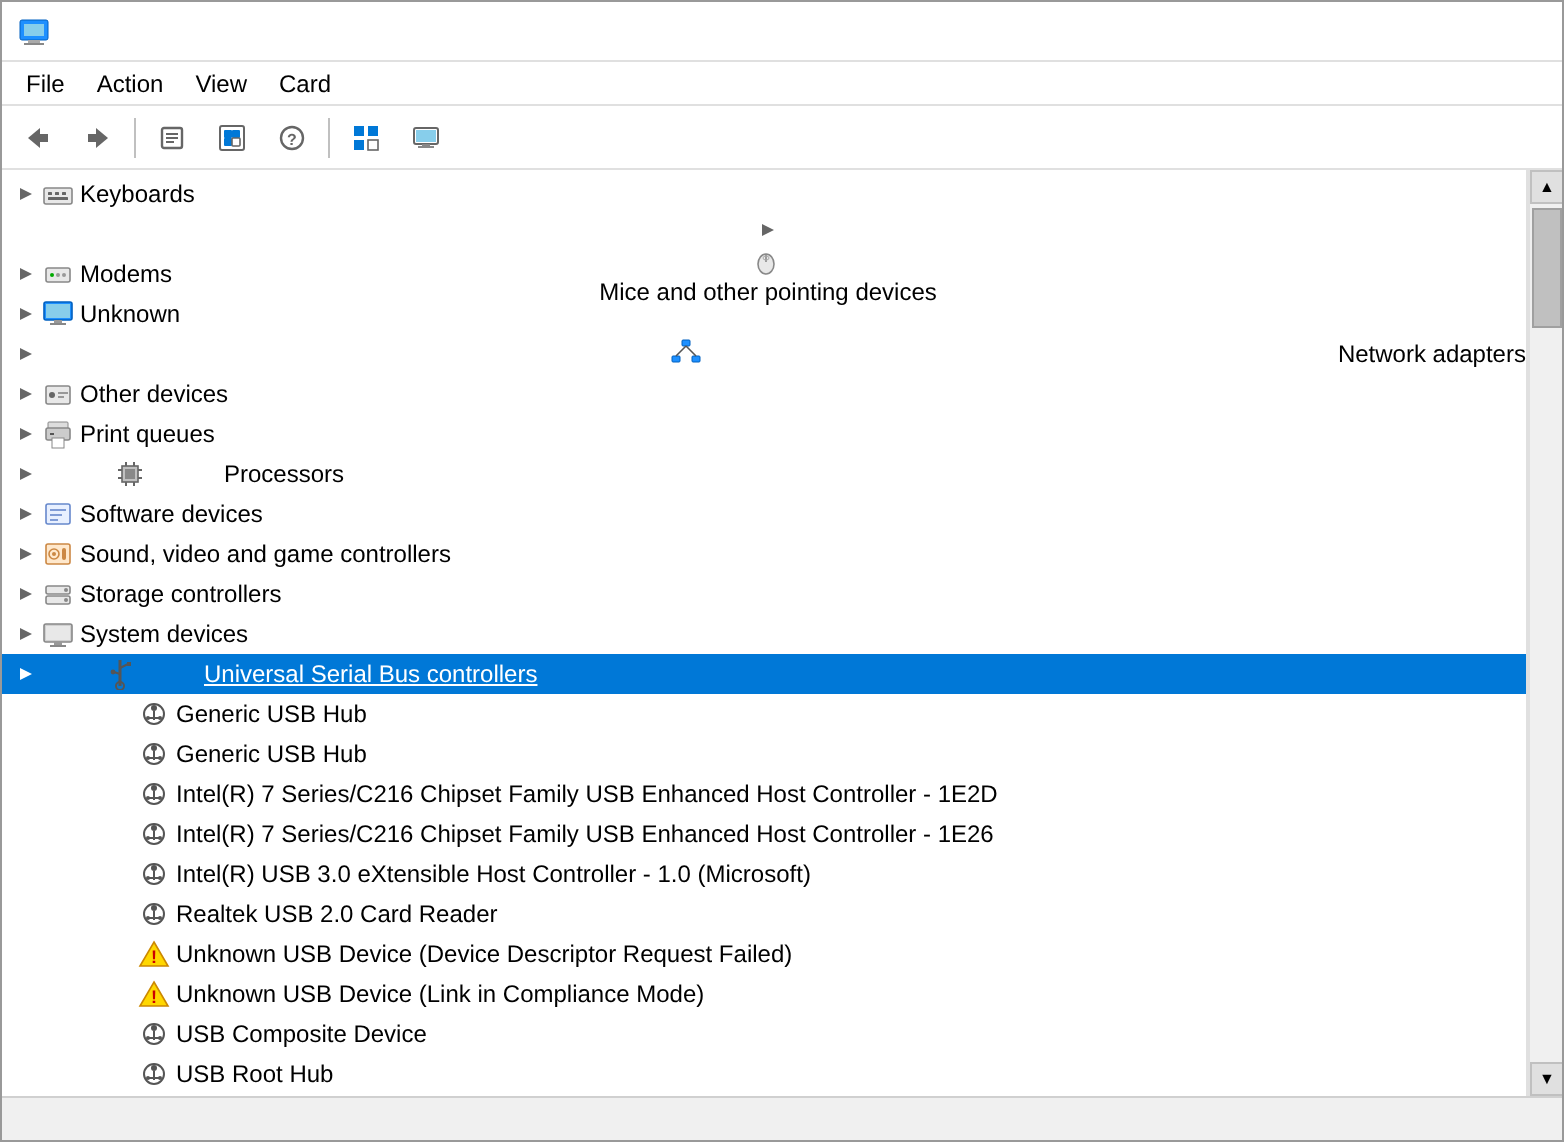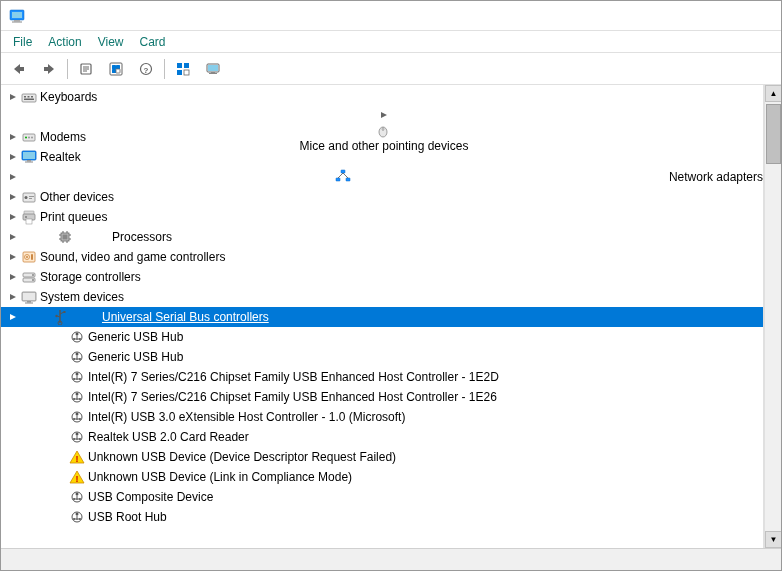--- a/index.html
+++ b/index.html
@@ -62,21 +62,21 @@
       display: flex;
       align-items: center;
       background: #fff;
       padding: 0 4px;
       border-bottom: 1px solid #e0e0e0;
     }
     .menu-item {
       padding: 2px 8px;
       cursor: pointer;
       font-size: 12px;
-      color: #0f766e;
+      color: #000000;
       height: 22px;
       display: flex;
       align-items: center;
     }
     .toolbar {
       height: 32px;
       display: flex;
       align-items: center;
       background: #fff;
       padding: 2px 4px;
@@ -323,21 +323,21 @@
             </svg>
           </span>
           <span class="tree-icon">
             <svg width="16" height="16" viewBox="0 0 16 16">
               <rect x="1" y="2" width="14" height="9" rx="1" fill="#1e90ff" stroke="#0060c0" stroke-width="0.8"></rect>
               <rect x="2" y="3" width="12" height="7" fill="#87ceeb"></rect>
               <rect x="6" y="11" width="4" height="1.5" fill="#999"></rect>
               <rect x="4" y="12.5" width="8" height="1" fill="#888"></rect>
             </svg>
           </span>
-          <span class="tree-label">Realtek</span>
+          <span class="tree-label">Unknown</span>
         </div>
         <div class="tree-item" style="padding-left: 4px; justify-content: space-between;">
           <span class="tree-expand">
             <svg width="10" height="10" viewBox="0 0 10 10">
               <polygon points="2,2 8,5 2,8" fill="#666"></polygon>
             </svg>
           </span>
           <span class="tree-icon">
             <svg width="16" height="16" viewBox="0 0 16 16">
               <rect x="6" y="1" width="4" height="3" rx="0.5" fill="#1e90ff" stroke="#0060c0" stroke-width="0.5"></rect>
@@ -404,20 +404,36 @@
           <span class="tree-label">Processors</span>
         </div>
         <div class="tree-item" style="padding-left: 4px;">
           <span class="tree-expand">
             <svg width="10" height="10" viewBox="0 0 10 10">
               <polygon points="2,2 8,5 2,8" fill="#666"></polygon>
             </svg>
           </span>
           <span class="tree-icon">
             <svg width="16" height="16" viewBox="0 0 16 16">
+              <rect x="2" y="3" width="12" height="10" rx="1" fill="#e8f0ff" stroke="#6688cc" stroke-width="0.8"></rect>
+              <line x1="4" y1="6" x2="12" y2="6" stroke="#6688cc" stroke-width="0.8"></line>
+              <line x1="4" y1="8.5" x2="10" y2="8.5" stroke="#6688cc" stroke-width="0.8"></line>
+              <line x1="4" y1="11" x2="8" y2="11" stroke="#6688cc" stroke-width="0.8"></line>
+            </svg>
+          </span>
+          <span class="tree-label">Software devices</span>
+        </div>
+        <div class="tree-item" style="padding-left: 4px;">
+          <span class="tree-expand">
+            <svg width="10" height="10" viewBox="0 0 10 10">
+              <polygon points="2,2 8,5 2,8" fill="#666"></polygon>
+            </svg>
+          </span>
+          <span class="tree-icon">
+            <svg width="16" height="16" viewBox="0 0 16 16">
               <rect x="2" y="3" width="12" height="10" rx="1" fill="#ffe8cc" stroke="#cc8844" stroke-width="0.8"></rect>
               <circle cx="6" cy="8" r="2.5" fill="none" stroke="#cc8844" stroke-width="0.8"></circle>
               <circle cx="6" cy="8" r="1" fill="#cc8844"></circle>
               <rect x="10" y="5" width="2" height="6" rx="1" fill="#cc8844"></rect>
             </svg>
           </span>
           <span class="tree-label">Sound, video and game controllers</span>
         </div>
         <div class="tree-item" style="padding-left: 4px;">
           <span class="tree-expand">

